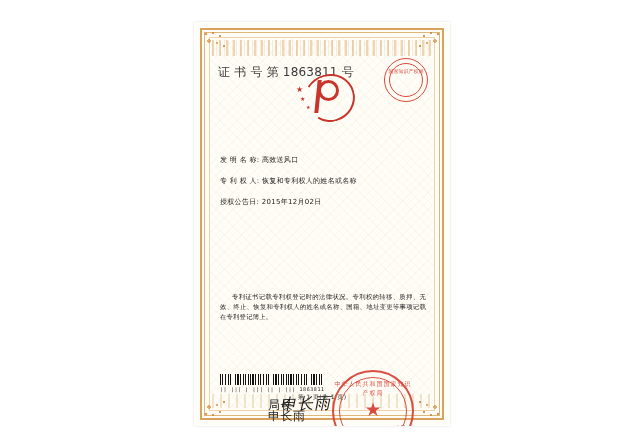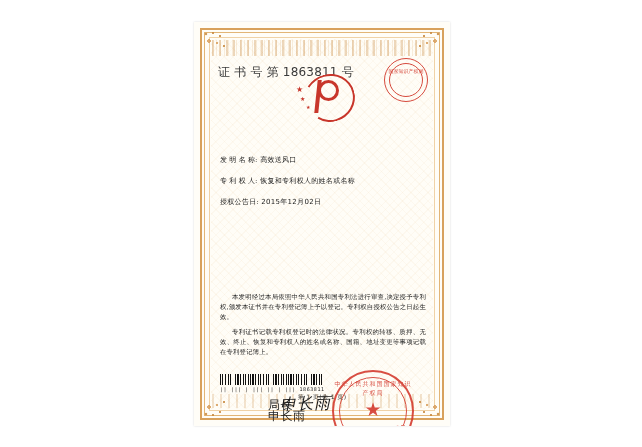--- a/index.html
+++ b/index.html
@@ -180,21 +180,20 @@
     font-size: 7px;
     line-height: 11px;
     color: #1c1c1c;
     margin-bottom: 10px;
     white-space: nowrap;
     letter-spacing: .3px;
   }
   .field-row .lbl {
     display: inline-block;
     color: #1c1c1c;
-    font-family: Liberation Serif, serif;
   }
   .field-row .val {
     display: inline-block;
     color: #1c1c1c;
   }
   .field-row.tight { margin-bottom: 20px; }
 
   
   .body-text {
     position: absolute;
@@ -355,21 +354,20 @@
         <span class="lbl">专 利 权 人:</span>
         <span class="val">恢复和专利权人的姓名或名称</span>
       </div>
       <div class="field-row tight">
         <span class="lbl">授权公告日:</span>
         <span class="val">2015年12月02日</span>
       </div>
     </div>
 
     <div class="body-text">
-      <p>本发明经过本局依照中华人民共和国专利法进行审查,决定授予专利权,颁发本证书并在专利登记簿上予以登记。专利权自授权公告之日起生效。</p>
       <p>专利证书记载专利权登记时的法律状况。专利权的转移、质押、无效、终止、恢复和专利权人的姓名或名称、国籍、地址变更等事项记载在专利登记簿上。</p>
     </div>
 
     <div class="barcode"></div>
     <div class="barcode-num">|| ||| | ||| || | ||| 1863811</div>
 
     <div class="sig-label">局长<br>申长雨</div>
     <div class="sig-name">申长雨</div>
 
     <div class="big-seal">

